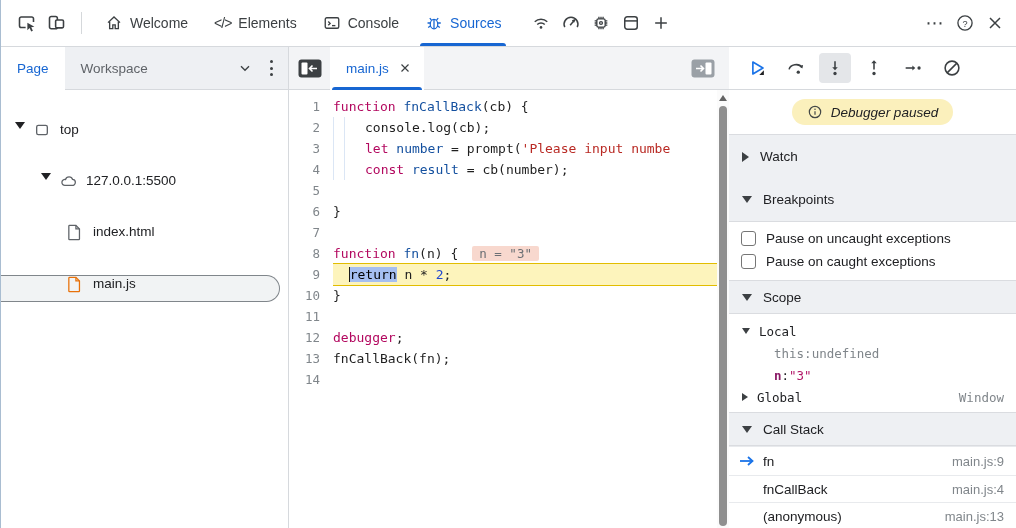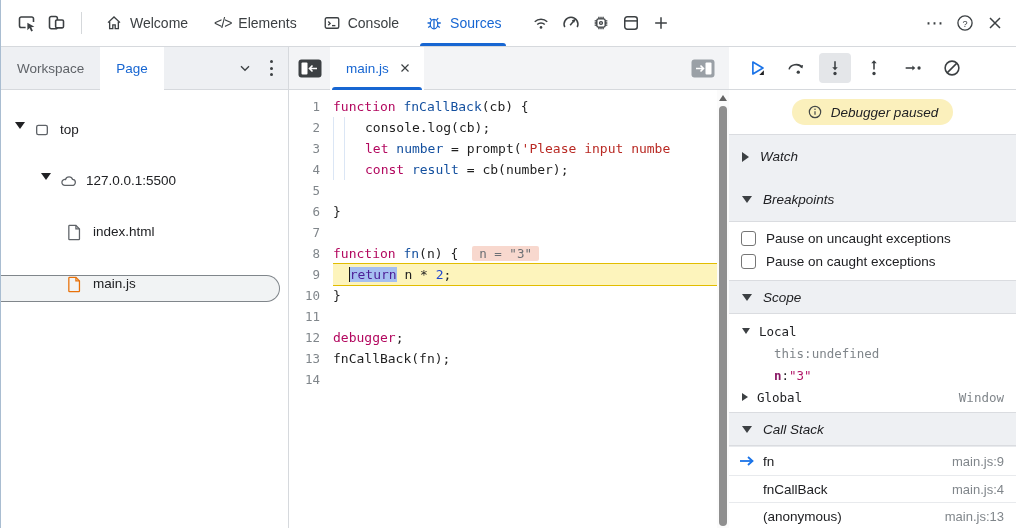--- a/index.html
+++ b/index.html
@@ -50,36 +50,36 @@
                font-family:"DejaVu Sans Mono", monospace; font-size:13px; line-height:21px; }
   .code-line { display:flex; height:21px; }
   .ln { width:44px; flex:none; text-align:right; padding-right:13px; color:#80868b; font-size:12.5px; cursor:pointer; }
   .line-body { flex:1; white-space:pre; min-width:0; }
   .code-line.exec .line-body { background:#fdf4bc; box-shadow:0 1px 0 #e2bd00, 0 -1px 0 #e2bd00; }
   .tk-kw  { color:#b3085f; }
   .tk-def { color:#14509f; }
   .tk-str { color:#b92a24; }
   .tk-num { color:#2047d0; }
   .tk-pl  { color:#1f1f1f; }
-  .tk-ret { color:#4c1d95; background:#a5bff1; border-left:1.5px solid #1a1a1a; }
+  .tk-ret { color:#000000; background:#a5bff1; border-left:1.5px solid #1a1a1a; }
   .guide { display:inline-block; width:11px; height:21px; vertical-align:top; border-left:1px solid #dbe6f5; }
   .gsp { display:inline-block; width:10px; }
   .inline-badge { background:#f8d8ce; color:#6b6f74; font-size:12.5px; padding:0 7px; margin-left:14px; border-radius:2px; }
   .vscrollbar { position:absolute; top:0; right:0; bottom:0; width:12px; background:#fbfbfb; cursor:pointer; }
   .vscrollbar .up-arrow { position:absolute; top:5px; left:2px; width:0; height:0; border-left:4px solid transparent; border-right:4px solid transparent; border-bottom:6px solid #636363; }
   .vscrollbar .thumb { position:absolute; top:16px; bottom:2px; left:2px; width:8px; border-radius:5px; background:#8f8f8f; }
 
   
   .rpanel { width:287px; flex:none; display:flex; flex-direction:column; background:#fff; }
   .dbg-toolbar { height:43px; border-bottom:1px solid #d6d9dd; display:flex; align-items:center; gap:7px; padding-left:12px; flex:none; }
   .dbg-btn { width:32px; height:30px; display:flex; align-items:center; justify-content:center; border-radius:4px; cursor:pointer; }
   .dbg-btn.toggled { background:#e4e6e9; }
   .paused-row { height:44px; display:flex; align-items:center; justify-content:center; flex:none;font-style:italic; }
   .paused-pill { background:#fbf0bc; border-radius:15px; padding:5px 15px; display:flex; align-items:center; gap:8px; font-size:13.5px; color:#202124; }
-  .sec-gray { background:#eef0f3; border-top:1px solid #dadce0; border-bottom:1px solid #dadce0; flex:none;font-style:italic; }
+  .sec-gray { background:#eef0f3; border-top:1px solid #dadce0; border-bottom:1px solid #dadce0; flex:none; }
   .sec-header { height:43px; display:flex; align-items:center; gap:11px; padding-left:13px; cursor:pointer; font-size:13.5px; color:#202124; }
   .sec-header.short { height:32px; }
   .tri-r { width:0; height:0; border-top:5px solid transparent; border-bottom:5px solid transparent; border-left:7px solid #3c4043; }
   .tri-d { width:0; height:0; border-left:5px solid transparent; border-right:5px solid transparent; border-top:7px solid #3c4043; }
   .checks { padding:5px 0 7px; flex:none; }
   .check-row { height:23px; display:flex; align-items:center; gap:10px; padding-left:12px; cursor:pointer; }
   .checkbox { width:15px; height:15px; border:1.5px solid #767676; border-radius:3px; background:#fff; flex:none; }
   .check-label { font-size:13.5px; color:#202124; }
   .scope-body { padding:6px 0 4px; flex:none; font-family:"DejaVu Sans Mono", monospace; font-size:12.5px; }
   .scope-row { height:22px; display:flex; align-items:center; gap:9px; padding:0 12px 0 13px; }
@@ -197,25 +197,25 @@
       <svg width="20" height="20" viewBox="0 0 24 24" fill="none" stroke="#3c4043" stroke-width="1.8">
         <path d="M6 6l12 12M18 6 6 18"></path>
       </svg>
     </div>
   </div>
 
   <div class="main">
 
     <div class="sidebar">
       <div class="side-header">
+        <div class="side-tab active">
+          <span>Page</span>
+        </div>
         <div class="side-tab">
           <span>Workspace</span>
-        </div>
-        <div class="side-tab active">
-          <span>Page</span>
         </div>
         <div class="flex-sp"></div>
         <div class="icon-btn" style="width:26px">
           <svg width="16" height="16" viewBox="0 0 24 24" fill="none" stroke="#3c4043" stroke-width="2">
               <path d="M6 9.5l6 6 6-6"></path>
             </svg>
         </div>
         <div class="icon-btn" style="width:26px;margin-right:4px">
           <span class="kebab">
               <i></i>

